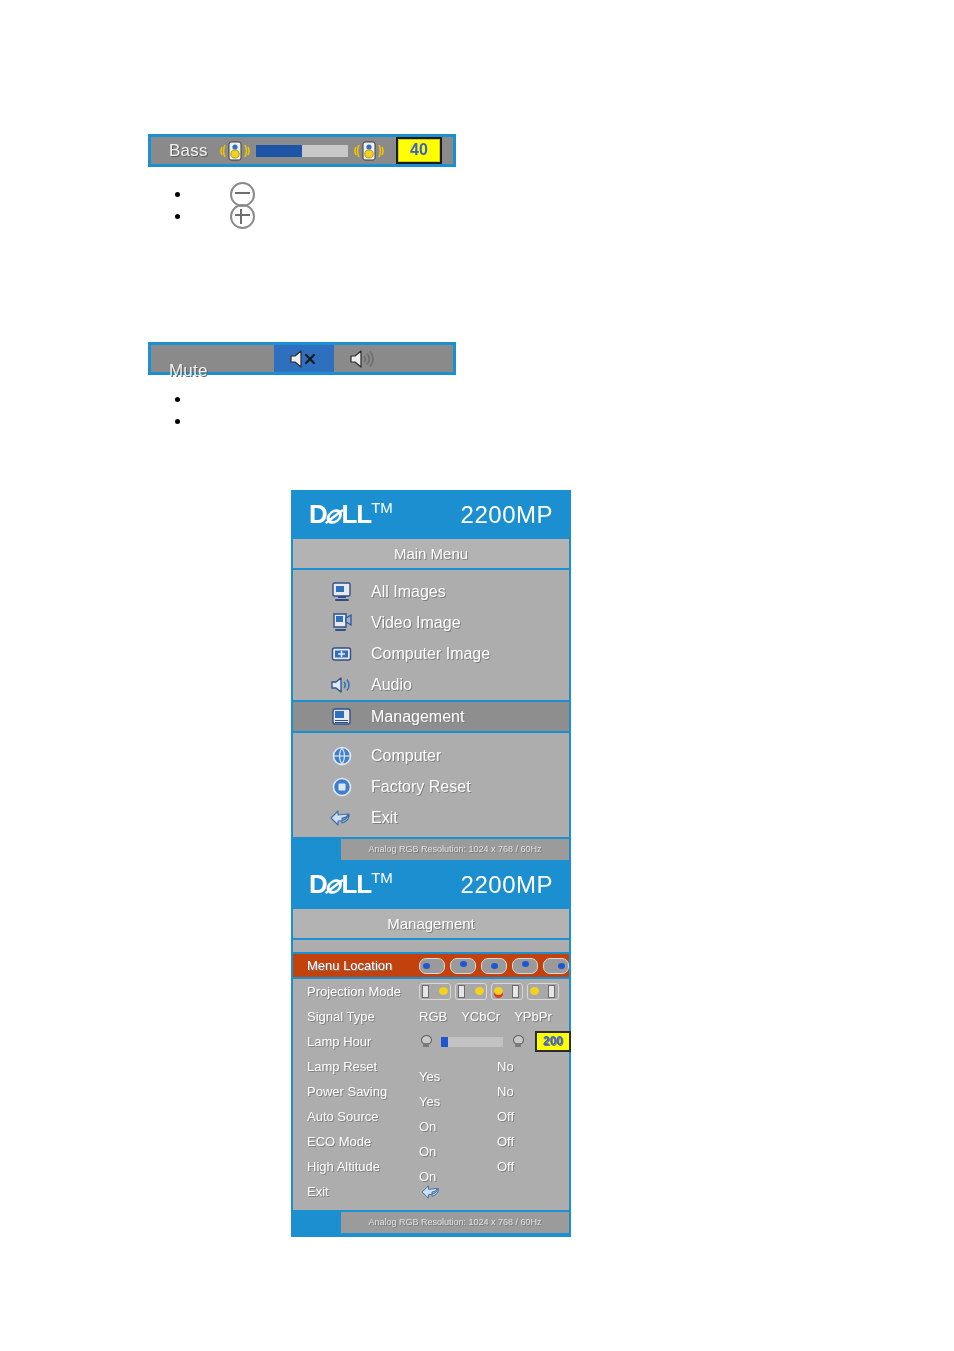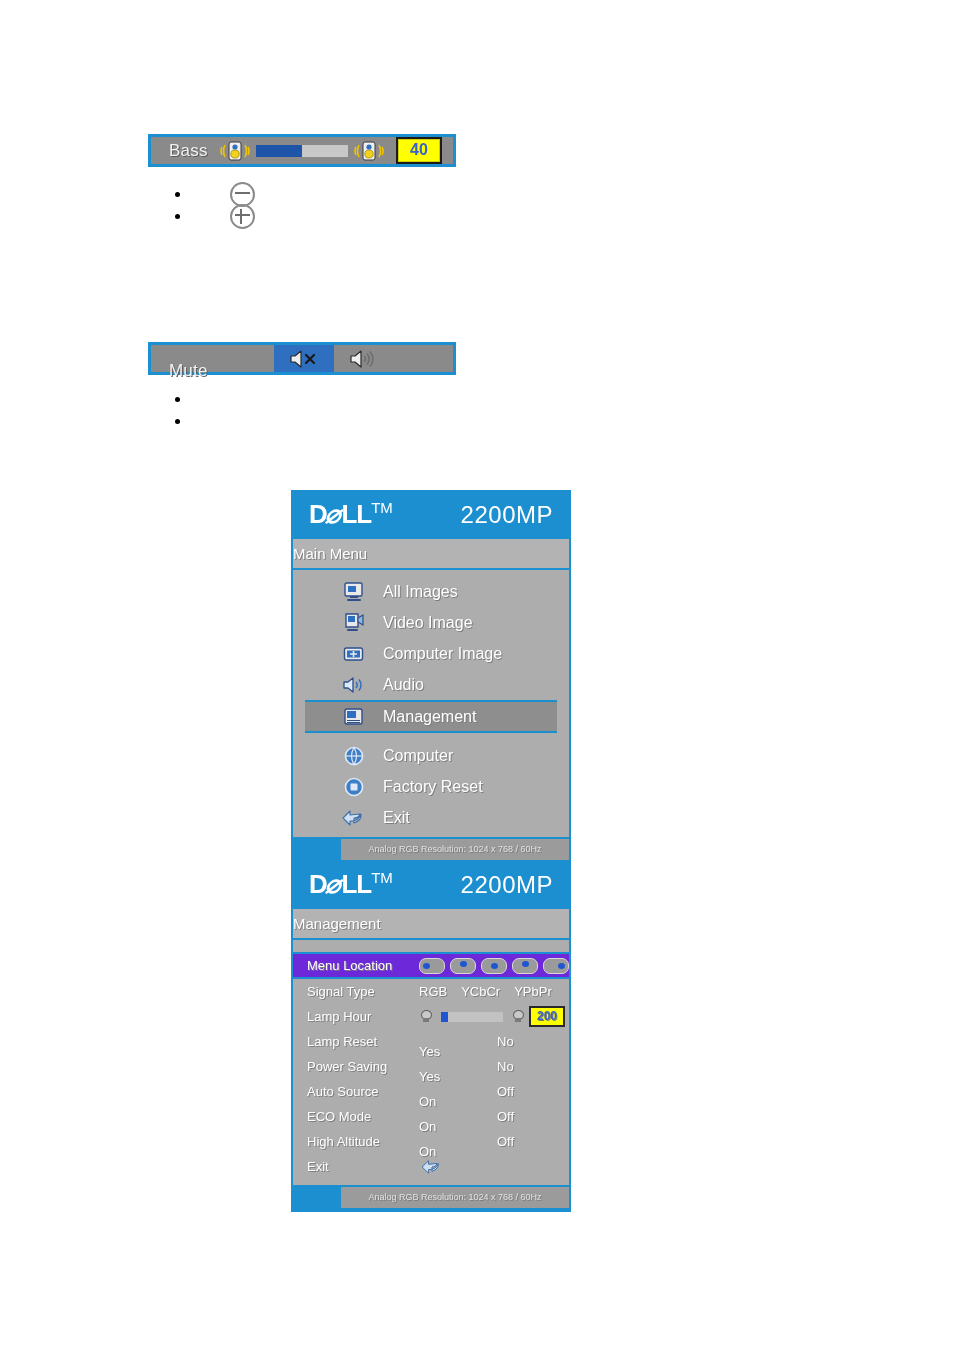--- a/index.html
+++ b/index.html
@@ -156,20 +156,21 @@
   }
   .model {
     font-size: 24px;
     color: #ffffff;
     letter-spacing: .5px;
   }
 
   .panel-title {
     background: #b3b3b3;
     color: #ffffff;
+    text-align: center;
     font-size: 15px;
     padding: 6px 0;
     text-shadow: 1px 1px 0 #7f7f7f;
     border-top: 2px solid #1b8fd0;
     border-bottom: 2px solid #1b8fd0;
   }
   .panel-body {
     background: #adadad;
   }
   .panel-foot {
@@ -179,21 +180,21 @@
     text-align: center;
     padding: 5px 0 6px;
     border-top: 2px solid #1b8fd0;
     border-bottom: 2px solid #1b8fd0;
     text-shadow: 1px 1px 0 #7a7a7a;
     margin-left: 48px;
   }
 
   
   #panel-main { left: 291px; top: 490px; width: 280px; }
-  #panel-main .panel-body { padding: 6px 12px 4px; }
+  #panel-main .panel-body { padding: 6px 0 4px; }
   .menu-item {
     display: flex;
     align-items: center;
     height: 31px;
     padding-left: 36px;
     color: #ffffff;
     font-size: 16px;
     text-shadow: 1px 1px 0 #7e7e7e;
     box-sizing: border-box;
   }
@@ -221,21 +222,21 @@
     display: flex;
     align-items: center;
     height: 25px;
     padding-left: 14px;
     color: #ffffff;
     font-size: 13px;
     text-shadow: 1px 1px 0 #7e7e7e;
     box-sizing: border-box;
   }
   .mgmt-row.selected {
-    background: #6d28d9;
+    background: #c2410c;
     border-top: 2px solid #1b8fd0;
     border-bottom: 2px solid #1b8fd0;
     height: 27px;
   }
   .mgmt-row .r-label { flex: 0 0 112px; }
   .mgmt-row .r-vals {
     flex: 1 1 auto;
     display: flex;
     align-items: center;
   }
@@ -332,21 +333,21 @@
   }
   .lamp-fill { background: #1f55d0; height: 100%; }
   .small-value-box {
     background: #ffff00;
     border: 2px solid #2a2a2a;
     color: #3a63c8;
     font-size: 12px;
     font-weight: bold;
     line-height: 1;
     padding: 2px 4px 3px;
-    margin-left: 4px;
+    margin-left: 10px;
     min-width: 24px;
     text-align: center;
     flex: 0 0 auto;
   }
 
   
   .arrow-ico { width: 26px; height: 16px; }
 
   svg { display: block; }
 </style>
@@ -558,20 +559,42 @@
           </span>
         <span class="loc-pill lp4">
             <i></i>
           </span>
         <span class="loc-pill lp5">
             <i></i>
           </span>
       </span>
     </div>
 
+    <div class="mgmt-row">
+      <span class="r-label">Projection Mode</span>
+      <span class="r-vals">
+        <span class="pm-icon">
+          <span class="scr" style="left:2px"></span>
+            <span class="proj y" style="right:2px"></span>
+        </span>
+        <span class="pm-icon">
+          <span class="scr" style="left:2px"></span>
+            <span class="proj y" style="right:2px"></span>
+        </span>
+        <span class="pm-icon">
+          <span class="proj r" style="left:2px;top:6px"></span>
+            <span class="proj y" style="left:2px"></span>
+            <span class="scr" style="right:3px"></span>
+        </span>
+        <span class="pm-icon">
+          <span class="proj y" style="left:2px"></span>
+            <span class="scr" style="right:3px"></span>
+        </span>
+      </span>
+    </div>
 
     <div class="mgmt-row">
       <span class="r-label">Signal Type</span>
       <span class="r-vals sigtype">
         <span class="opt">RGB</span>
         <span class="opt">YCbCr</span>
         <span class="opt">YPbPr</span>
       </span>
     </div>
 

